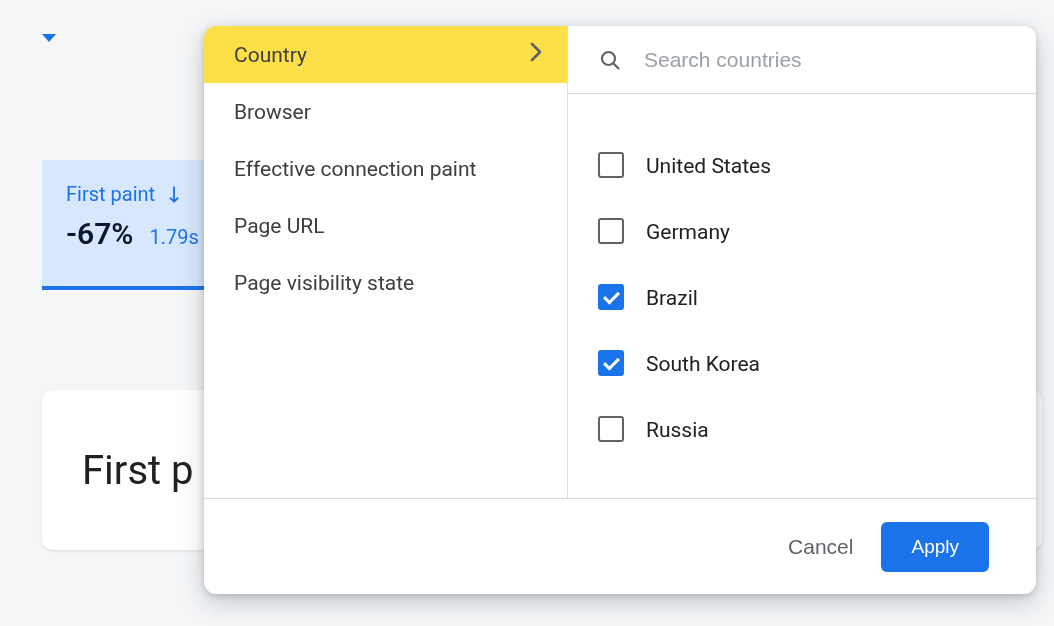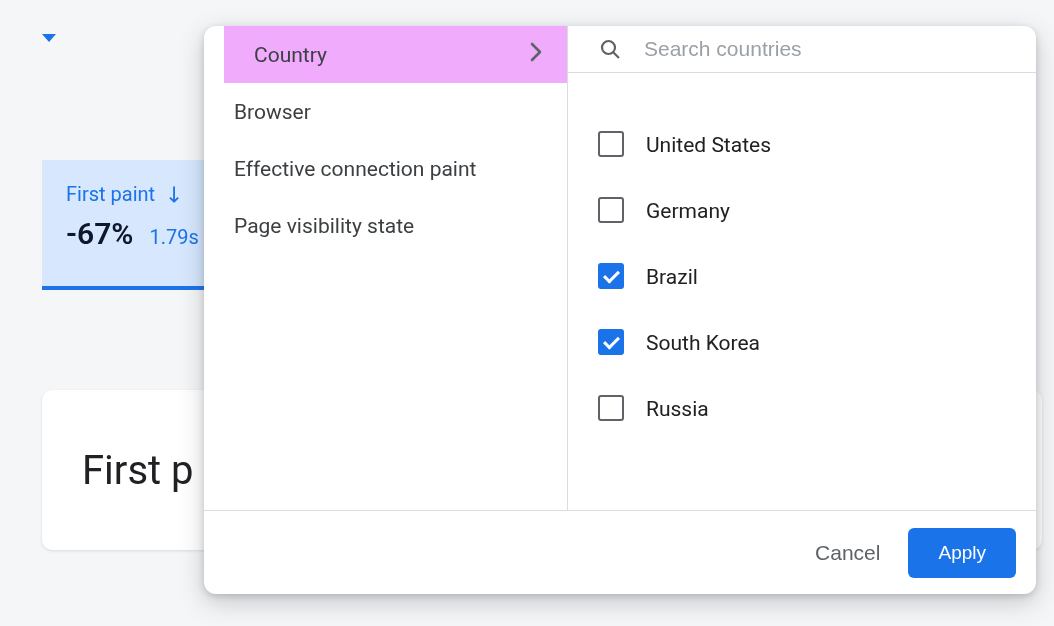--- a/index.html
+++ b/index.html
@@ -130,35 +130,34 @@
     height: 57px;
     padding: 0 24px 0 30px;
     display: flex;
     align-items: center;
     justify-content: space-between;
     font-size: 21px;
     color: #3c4043;
     cursor: pointer;
   }
   .category-item.selected {
-    background: #f0abfc;
-    margin-left: 20px;
+    background: #fde047;
   }
   .chevron {
     color: #5f6368;
   }
 
   .options-col {
     flex: 1;
     display: flex;
     flex-direction: column;
     min-height: 0;
   }
   .search-row {
-    height: 47px;
+    height: 68px;
     border-bottom: 1px solid #dadce0;
     display: flex;
     align-items: center;
     gap: 22px;
     padding: 0 30px;
   }
   .search-icon { color: #5f6368; display:flex; }
   .search-input {
     border: none;
     outline: none;
@@ -200,27 +199,27 @@
   .checkbox.checked::after {
     content: "";
     width: 6px;
     height: 12px;
     border: solid #fff;
     border-width: 0 3px 3px 0;
     transform: rotate(45deg) translate(-1px,-1px);
   }
 
   .modal-footer {
-    height: 84px;
+    height: 96px;
     border-top: 1px solid #dadce0;
     display: flex;
     align-items: center;
     justify-content: flex-end;
     gap: 28px;
-    padding: 0 20px;
+    padding: 0 47px;
   }
   .btn-cancel {
     font-size: 21px;
     color: #5f6368;
     background: none;
     border: none;
     cursor: pointer;
   }
   .btn-apply {
     font-size: 19px;
@@ -263,20 +262,23 @@
           <span>Country</span>
           <span class="chevron"><svg width="14" height="22" viewBox="0 0 14 22" fill="none" stroke="#5f6368" stroke-width="2.6" stroke-linecap="round" stroke-linejoin="round">
               <polyline points="3,3 11,11 3,19"></polyline>
             </svg></span>
         </div>
         <div class="category-item">
           <span>Browser</span>
         </div>
         <div class="category-item">
           <span>Effective connection paint</span>
+        </div>
+        <div class="category-item">
+          <span>Page URL</span>
         </div>
         <div class="category-item">
           <span>Page visibility state</span>
         </div>
       </div>
     <div class="options-col">
       <div class="search-row">
         <span class="search-icon">
           <svg width="24" height="24" viewBox="0 0 24 24" fill="none" stroke="#5f6368" stroke-width="2.2">
             <circle cx="10.5" cy="10.5" r="6.5"></circle>

